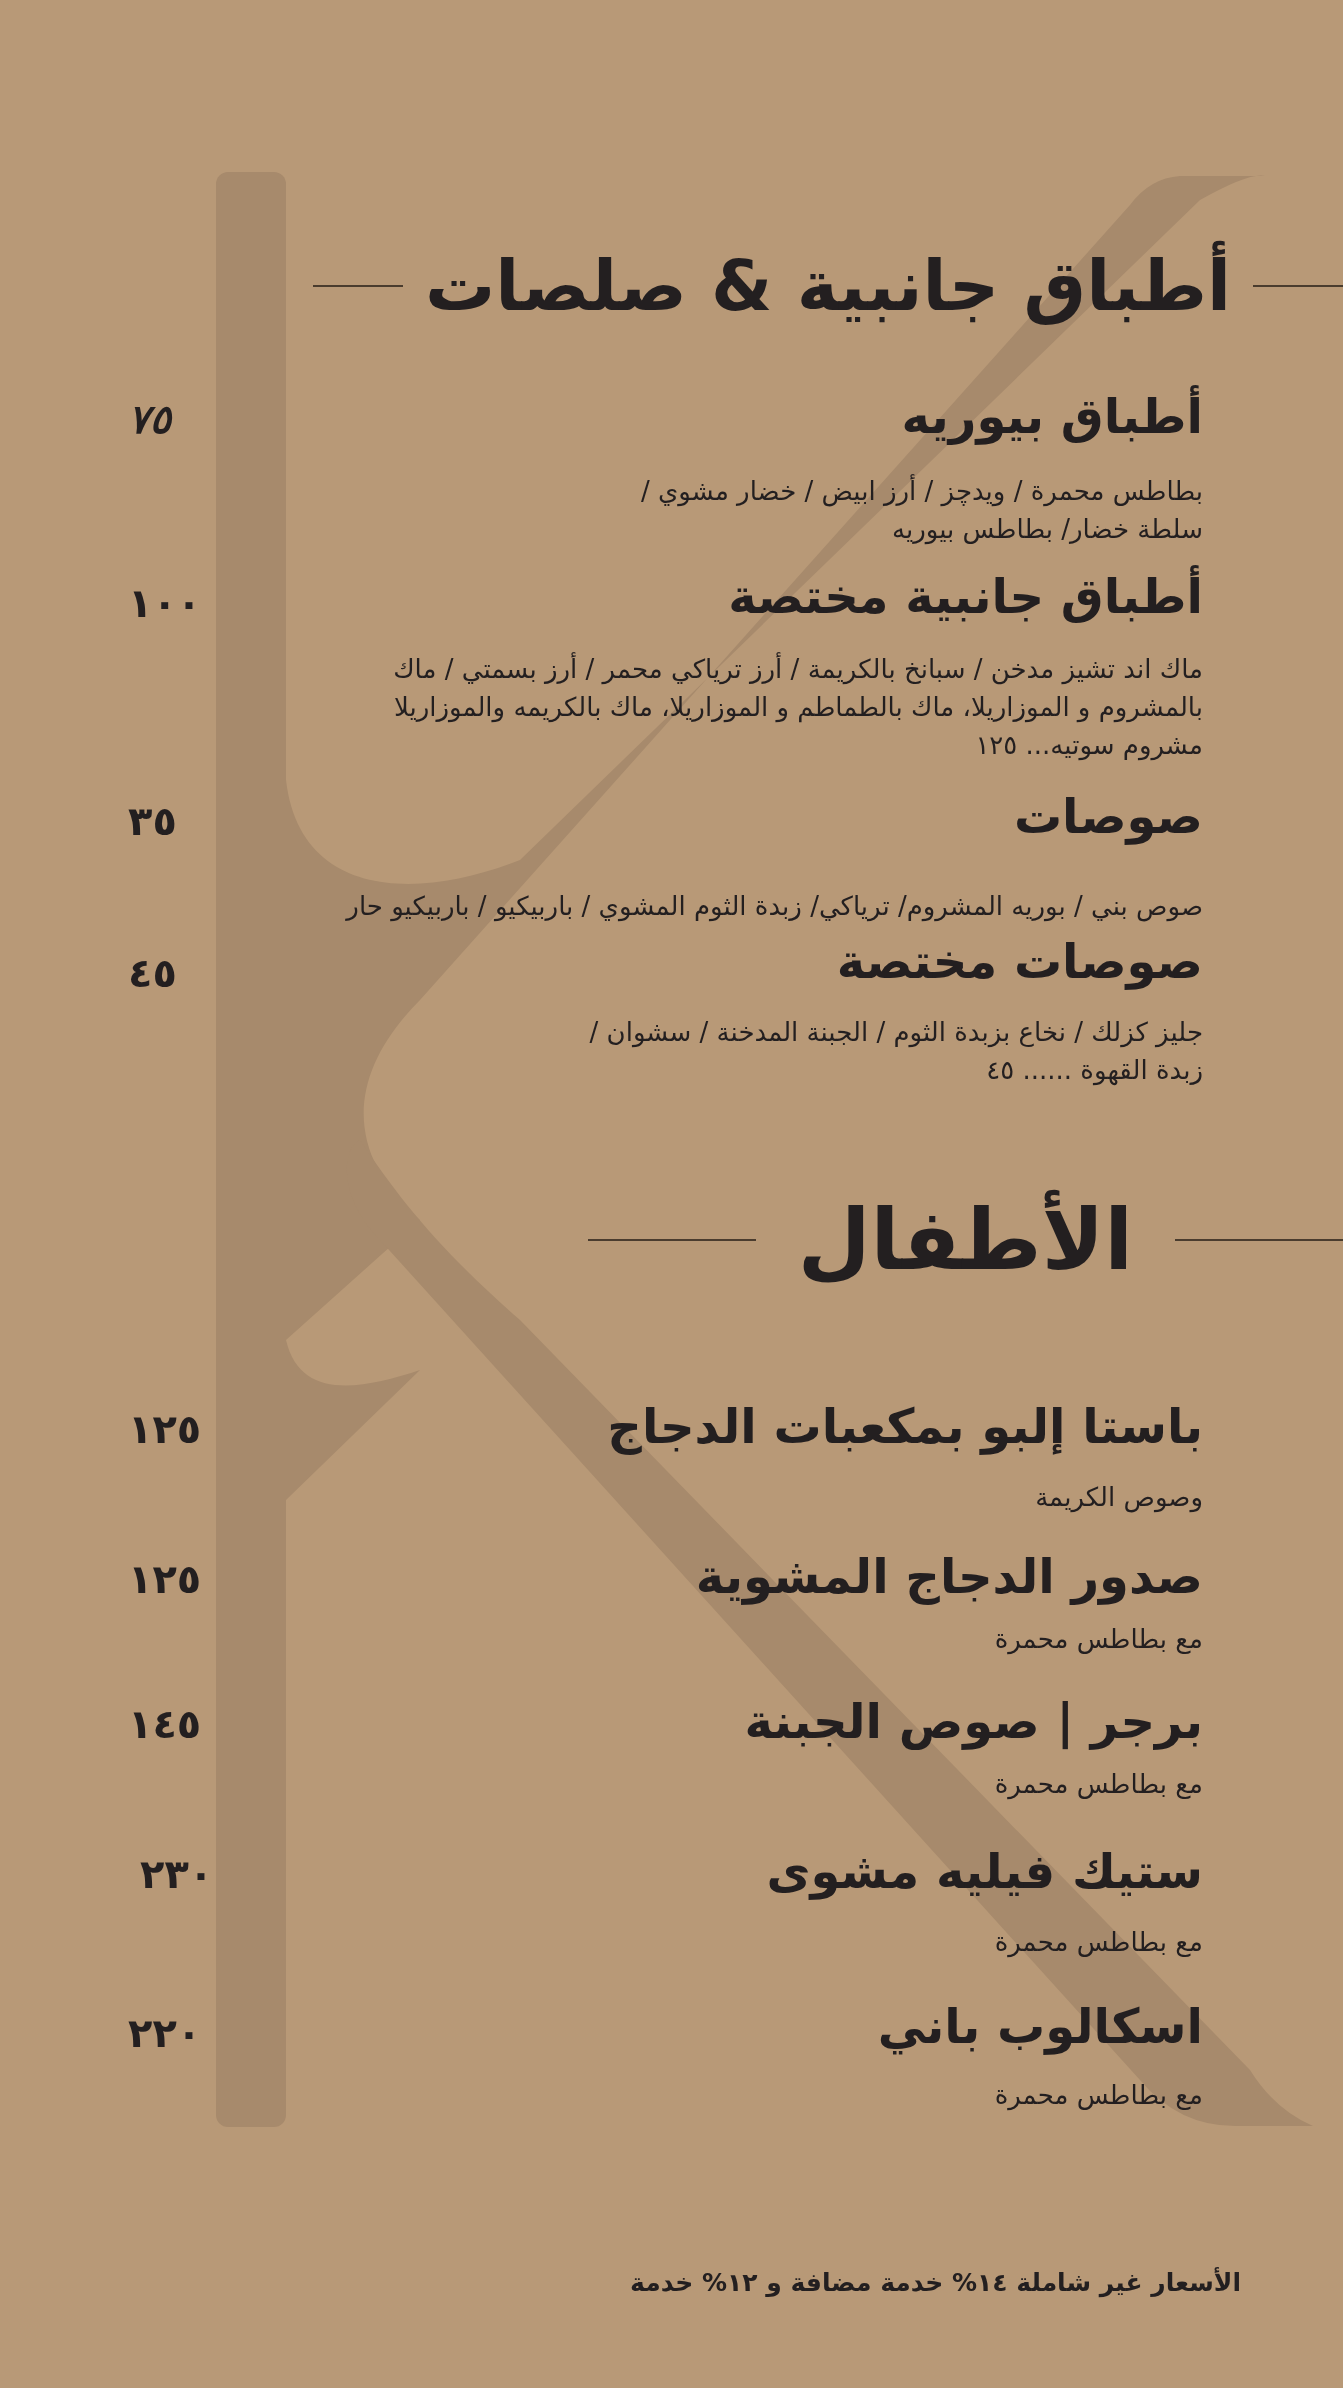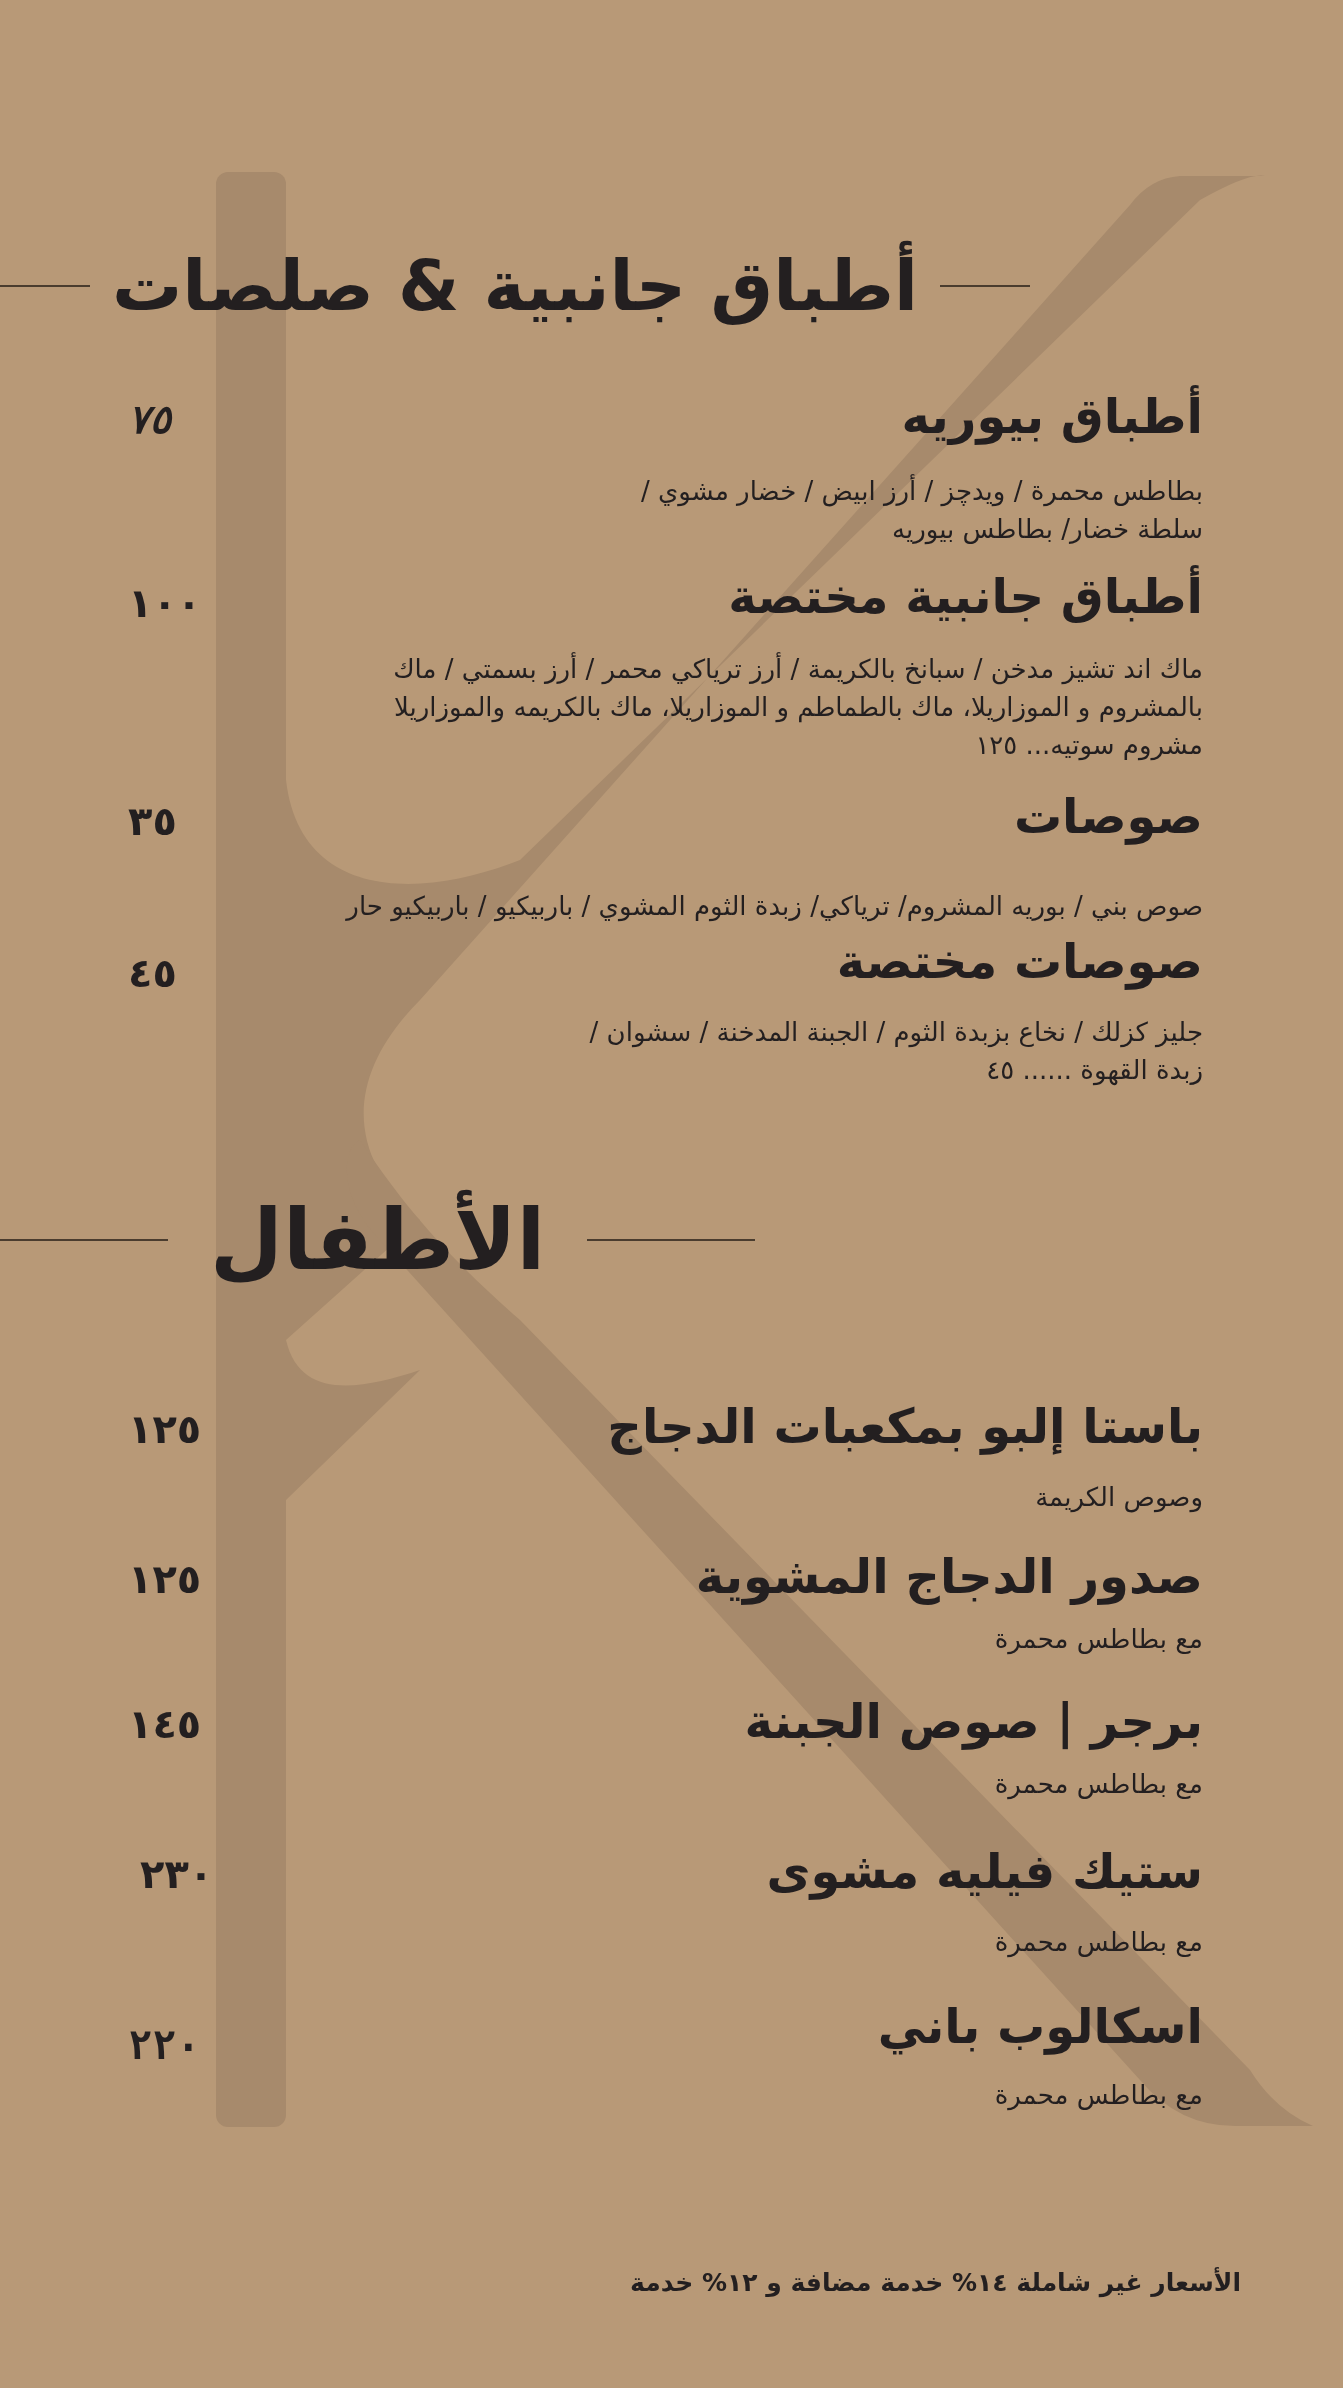--- a/index.html
+++ b/index.html
@@ -8,21 +8,21 @@
       background: #b89977;
       position: relative; overflow: hidden;
       font-family: "DejaVu Sans", sans-serif;
       color: #231f20;
     }
     .watermark { position: absolute; left: 0; top: 0; width: 1343px; height: 2388px; z-index: 0; }
     .content { position: absolute; inset: 0; z-index: 1; }
 
     .section-title {
       position: absolute; left: 0; width: 1343px;
-      display: flex; align-items: center; justify-content: flex-end;
+      display: flex; align-items: center; justify-content: flex-start;
       direction: rtl;
     }
     .section-title .rule { height: 2px; background: #4a3c2e; }
     .section-title .title-text { font-weight: bold; white-space: nowrap; }
 
     .item { position: absolute; left: 0; width: 1343px; }
     .item .name {
       position: absolute; right: 140px; direction: rtl; text-align: right;
       font-size: 48px; font-weight: bold; white-space: nowrap; line-height: 1.1;
     }
@@ -133,20 +133,20 @@
   <div class="item" style="top:1845px;">
     <div class="name">ستيك فيليه مشوى</div>
     <div class="price" style="top:6px;margin-left:12px;">٢٣٠</div>
     <div class="desc" style="top:78px;">
       <span class="line">مع بطاطس محمرة</span>
     </div>
   </div>
 
   <div class="item" style="top:2000px;">
     <div class="name">اسكالوب باني</div>
-    <div class="price" style="top:22px;font-family:Liberation Mono, monospace;">٢٢٠</div>
+    <div class="price" style="top:10px;">٢٢٠</div>
     <div class="desc" style="top:76px;">
       <span class="line">مع بطاطس محمرة</span>
     </div>
   </div>
 
   <div class="footer">الأسعار غير شاملة ١٤% خدمة مضافة و ١٢% خدمة</div>
 </div>
 
 </body></html>

